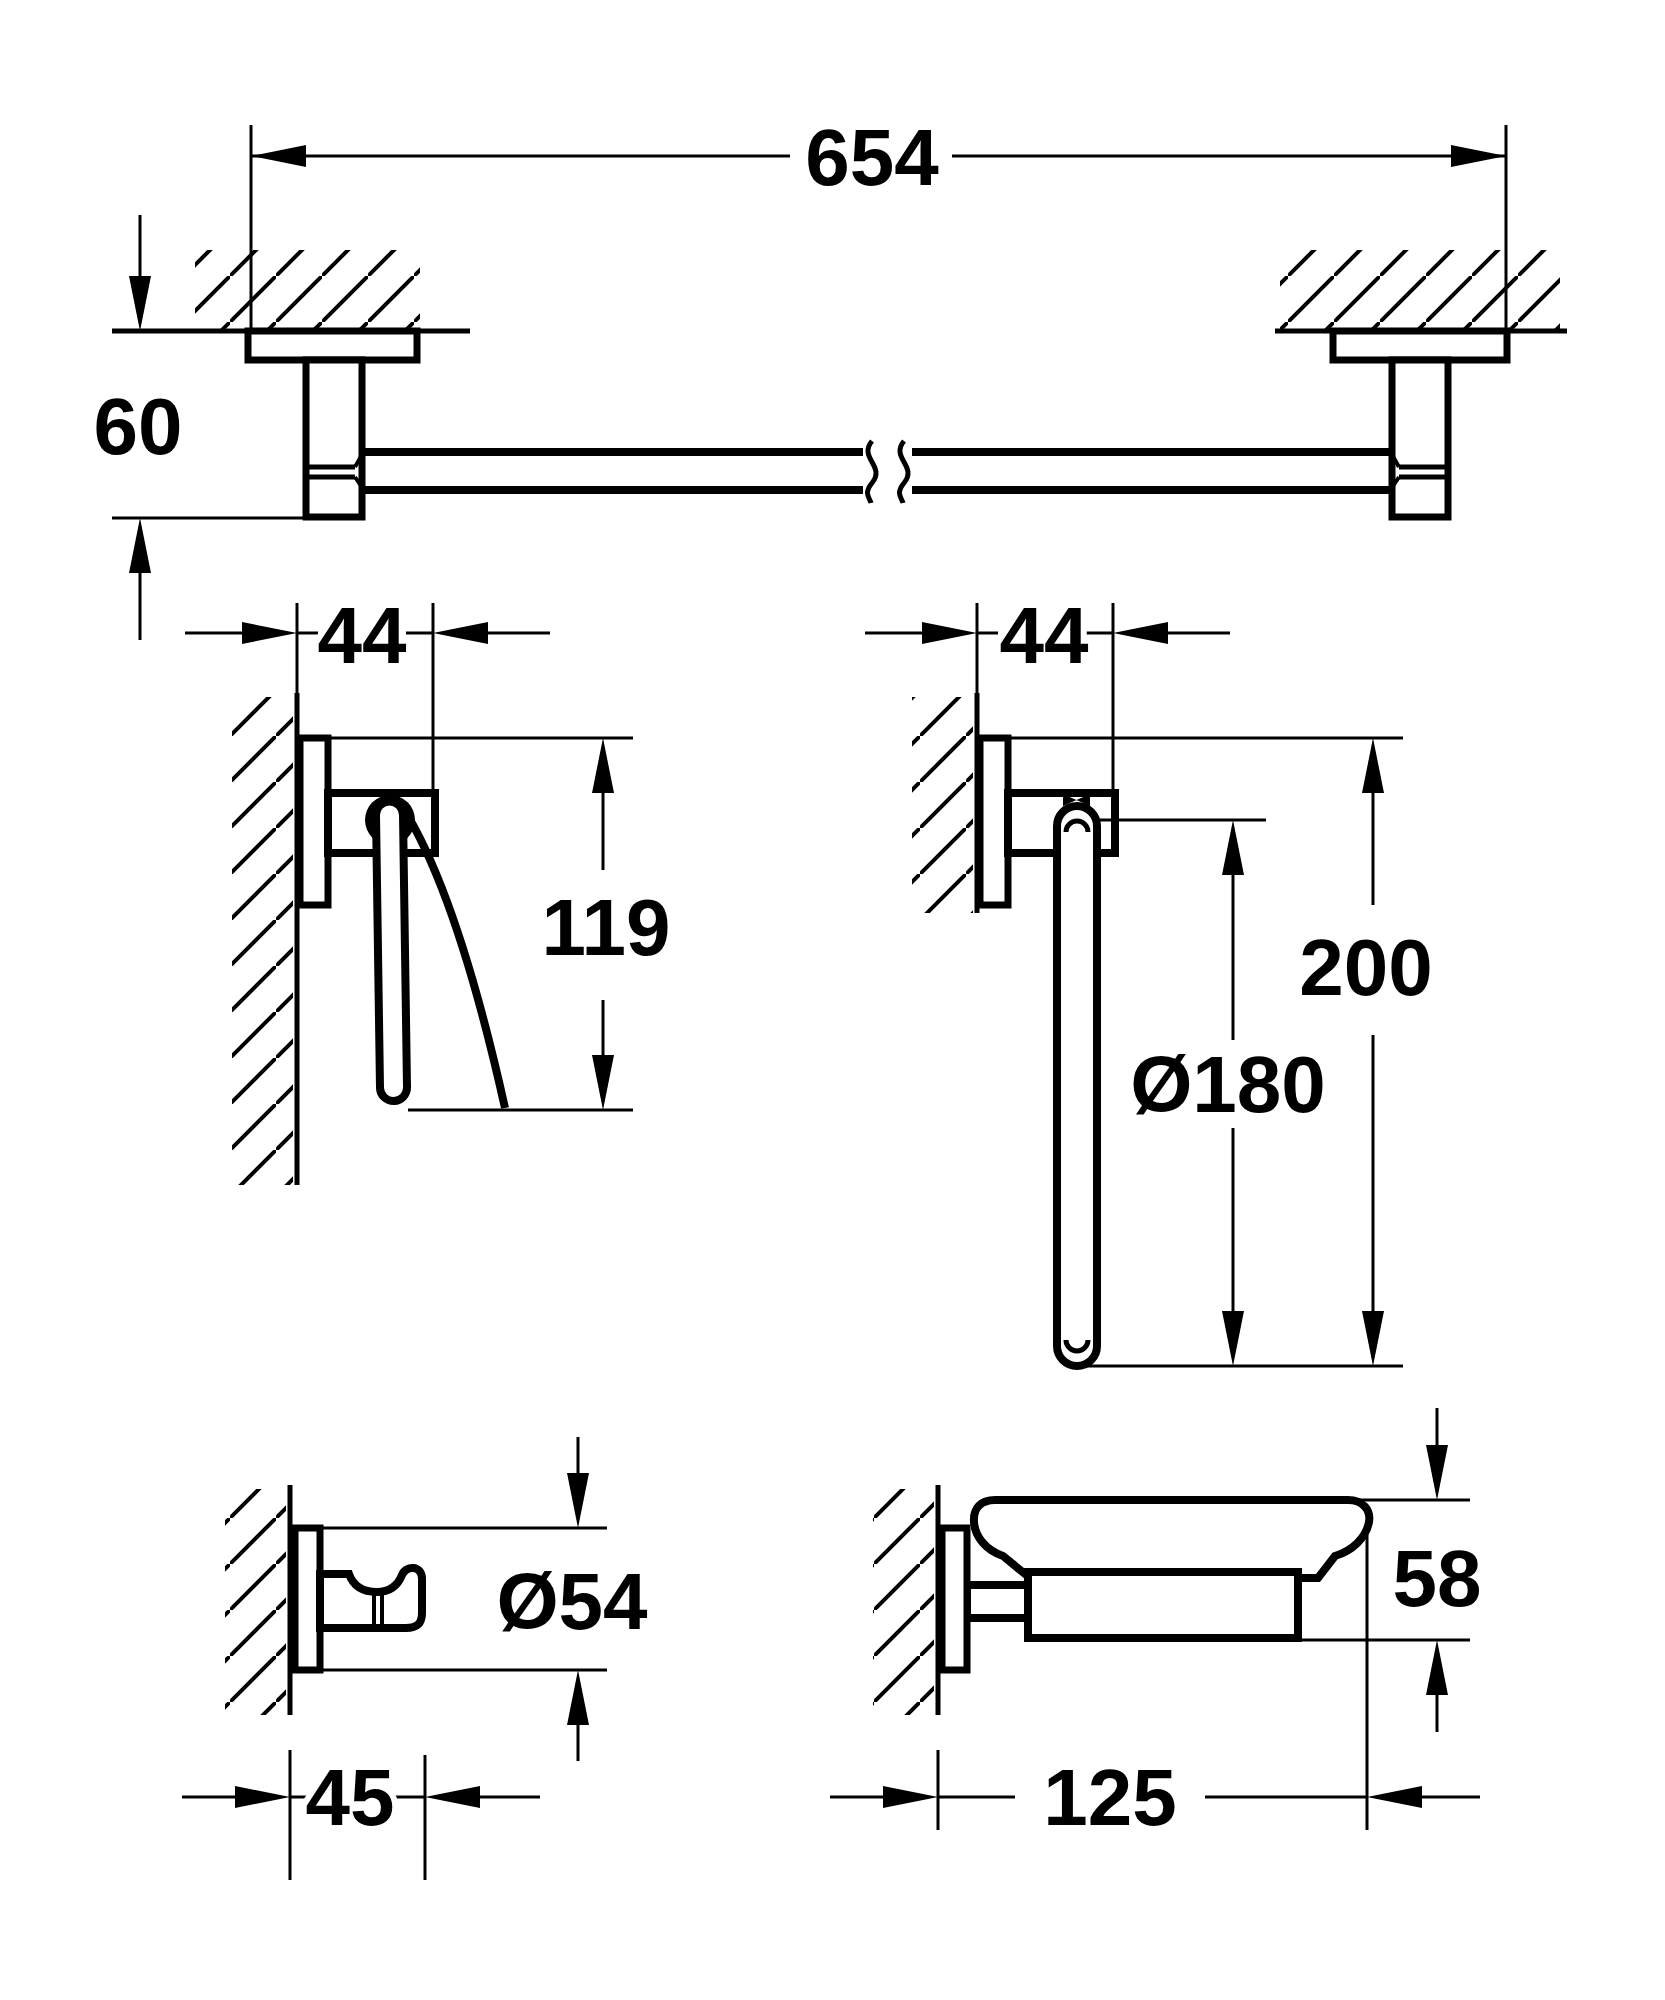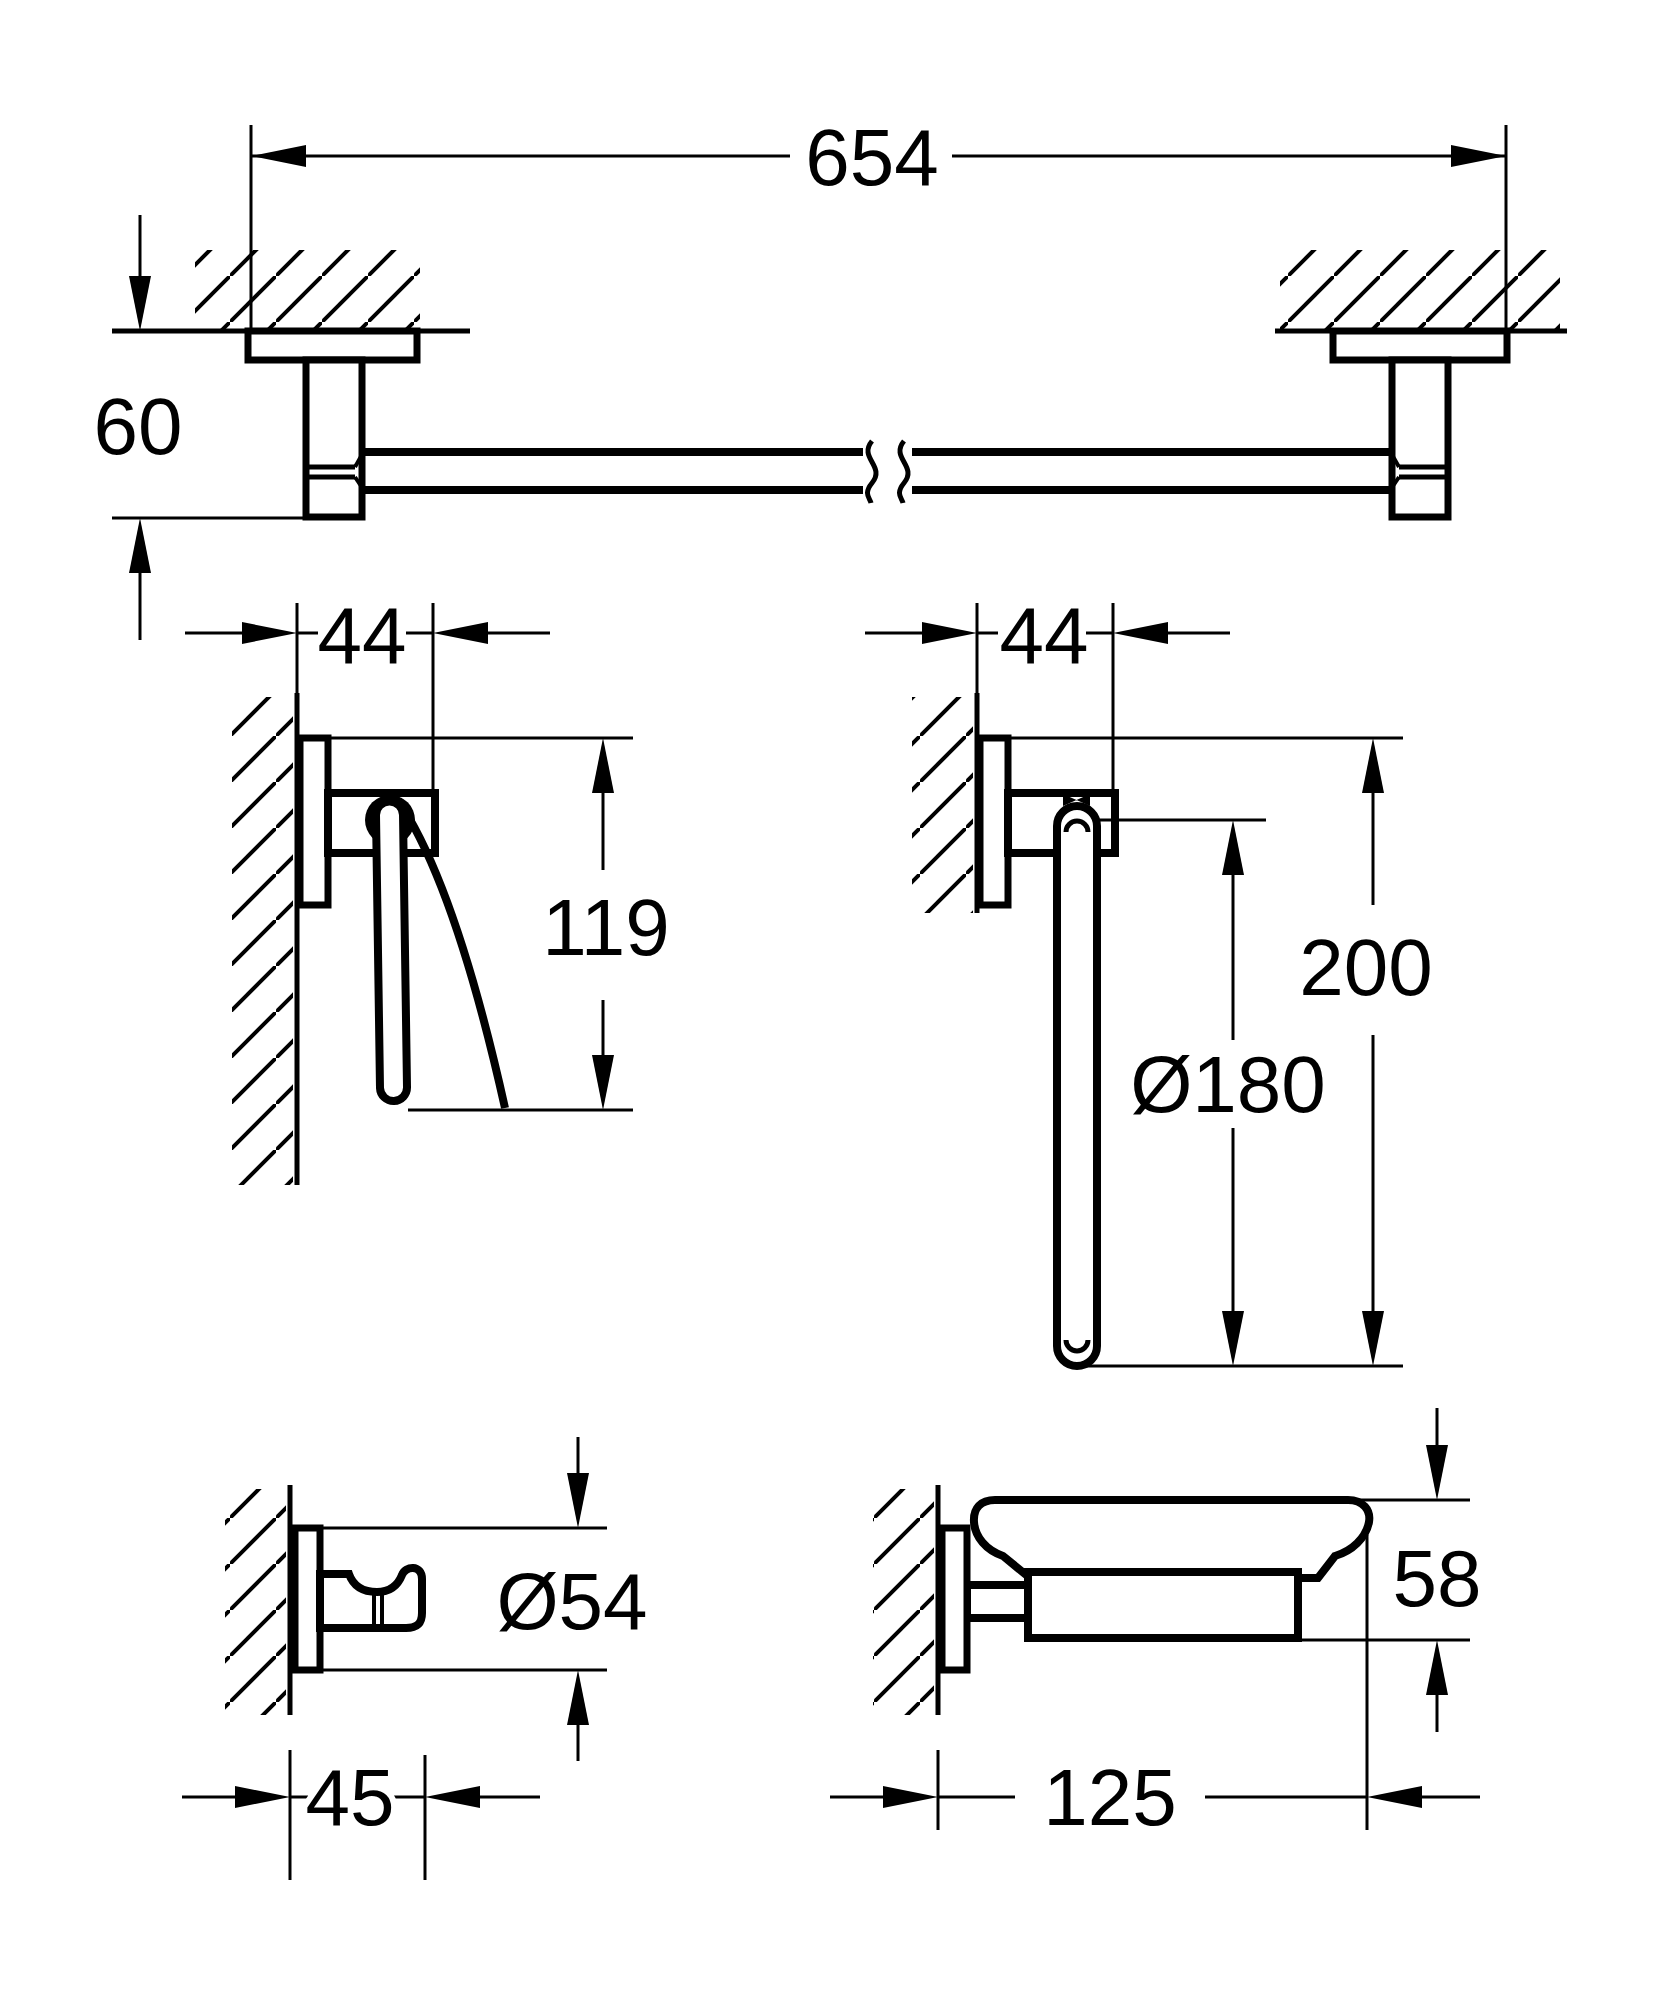--- a/index.html
+++ b/index.html
@@ -1,16 +1,16 @@
 <!DOCTYPE html>
 <html><head>
 <meta charset="utf-8">
 <style>
   html,body{margin:0;padding:0;background:#ffffff;}
-  .stage{width:1625px;height:2000px;background:#fff;position:relative;font-family:"Liberation Sans",sans-serif;}
+  .stage{width:1625px;height:2000px;background:#fff;position:relative;font-family:"Liberation Sans",sans-serif;font-weight:bold;}
   svg{display:block;}
   .outline{fill:#ffffff;stroke:#000;stroke-width:8;stroke-linejoin:miter;}
   .outline7{fill:#ffffff;stroke:#000;stroke-width:7;}
   .edge{stroke:#000;stroke-width:8;fill:none;}
   .edge5{stroke:#000;stroke-width:5;fill:none;}
   .edge4{stroke:#000;stroke-width:4;fill:none;}
   .wall{stroke:#000;stroke-width:5;fill:none;}
   .thin{stroke:#000;stroke-width:3;fill:none;}
   .arrow{fill:#000;stroke:none;}
   text.dim{font-family:"Liberation Sans",sans-serif;font-size:80px;fill:#000;text-anchor:middle;

